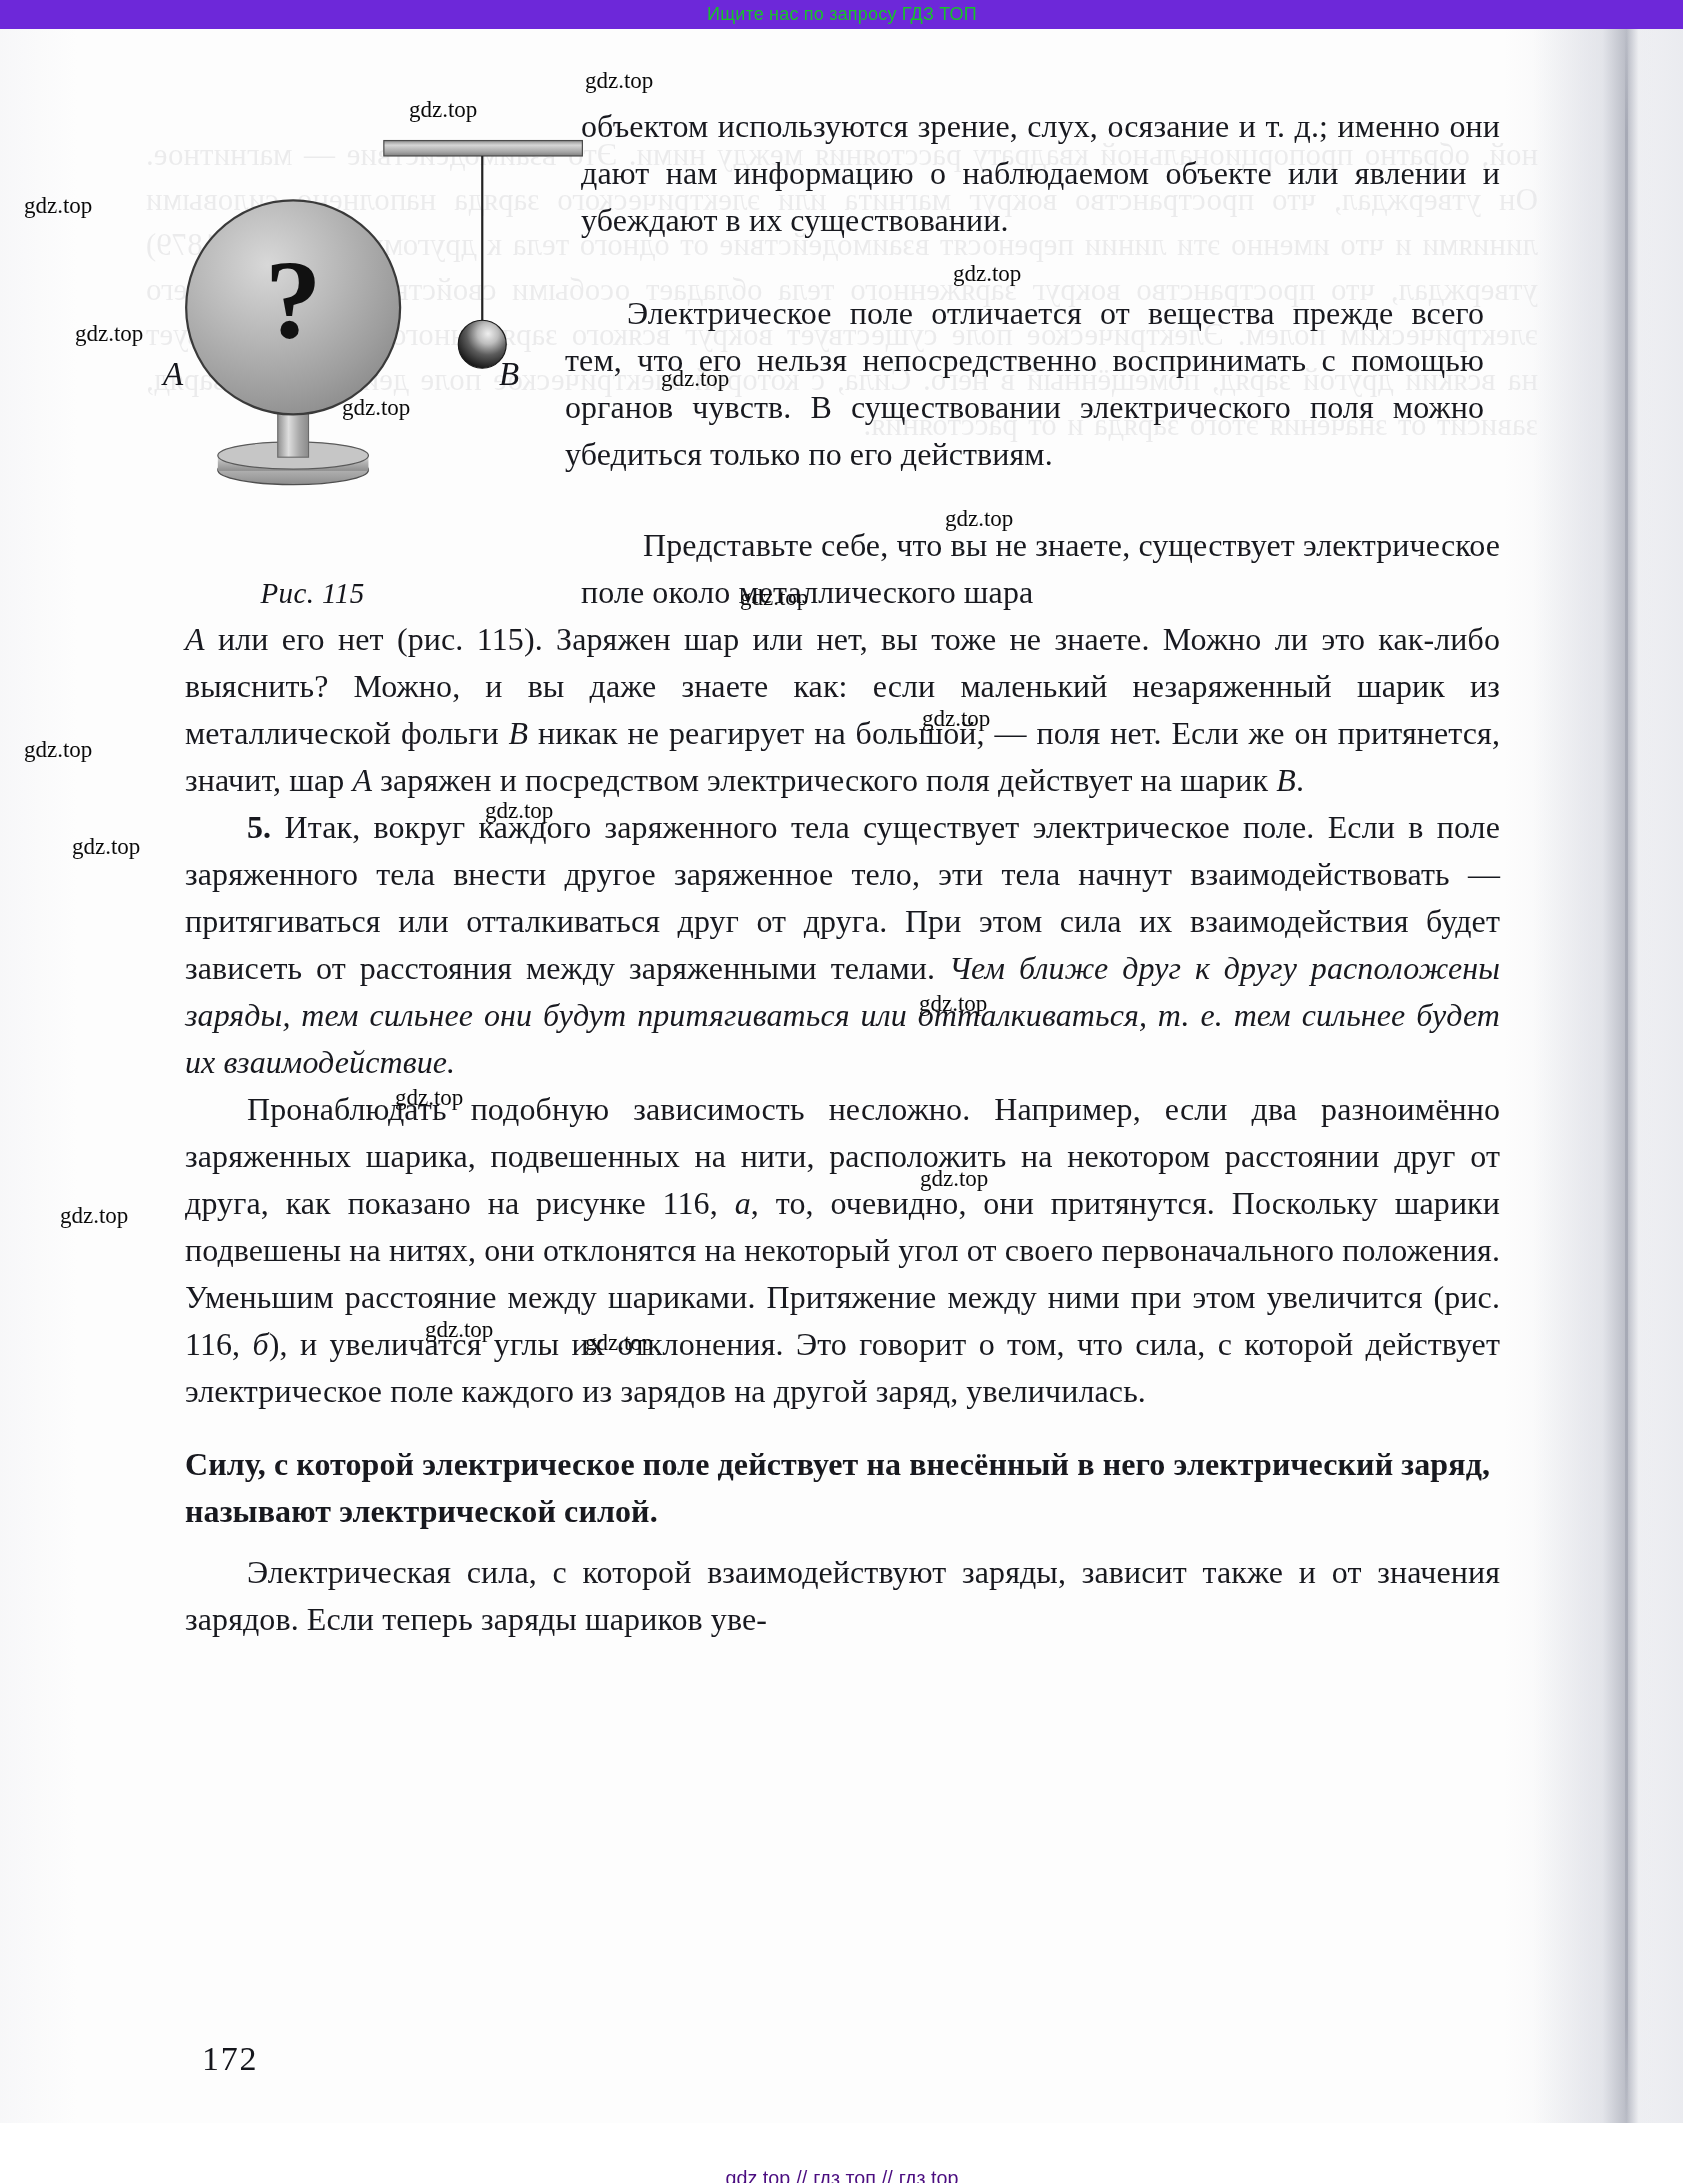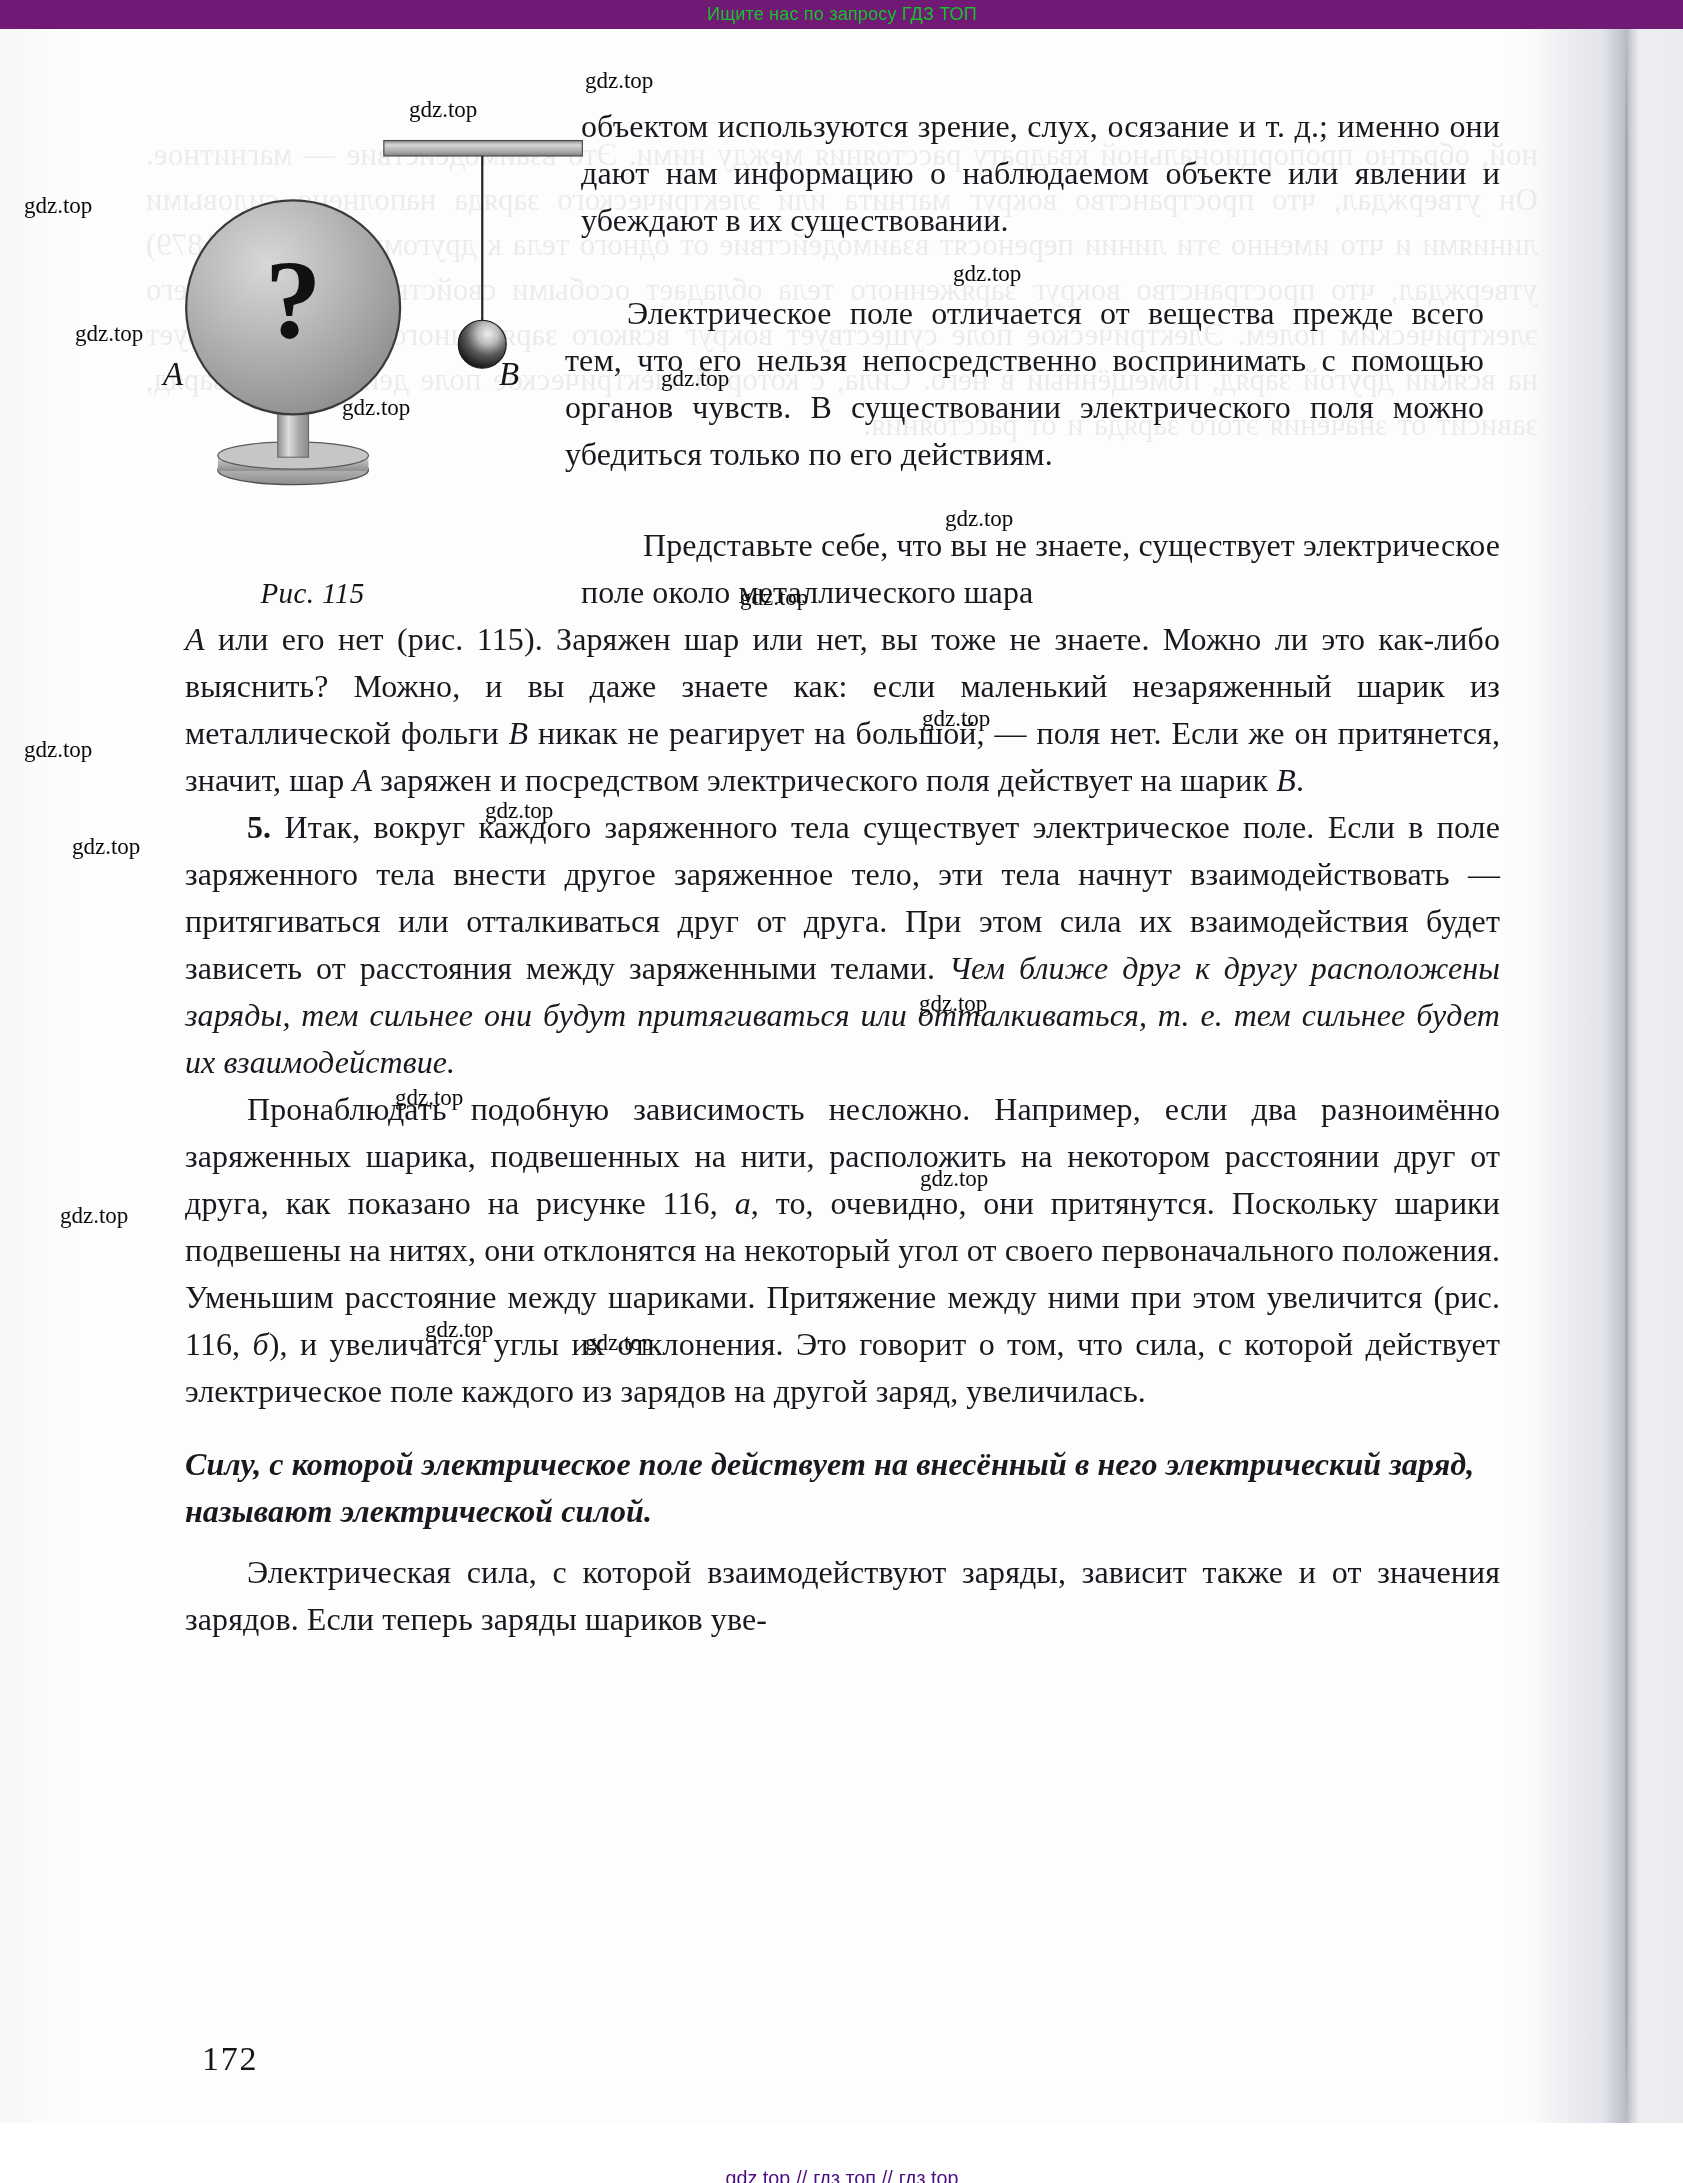--- a/index.html
+++ b/index.html
@@ -17,21 +17,21 @@
 
   
   #promo-banner {
     position: absolute;
     top: 0; left: 0;
     width: 1684px;
     height: 29px;
     display: flex;
     align-items: center;
     justify-content: center;
-    background: #701a75;
+    background: #6d28d9;
     z-index: 40;
   }
   #promo-banner .promo-text {
     font-family: "Liberation Sans", sans-serif;
     font-size: 18px;
     color: #17c32a;
     letter-spacing: 0.2px;
     white-space: nowrap;
   }
 
@@ -201,21 +201,20 @@
   }
 
   .definition {
     font-weight: bold;
     font-size: 32px;
     line-height: 47px;
     text-align: left;
     text-indent: 0;
     margin: 26px 0 13.7px 0;
     letter-spacing: 0.1px;
-    font-style: italic;
   }
 
   
   #figure-115 {
     position: absolute;
     left: 163px;
     top: 103px;
     width: 428px;
     height: 505px;
     z-index: 7;

